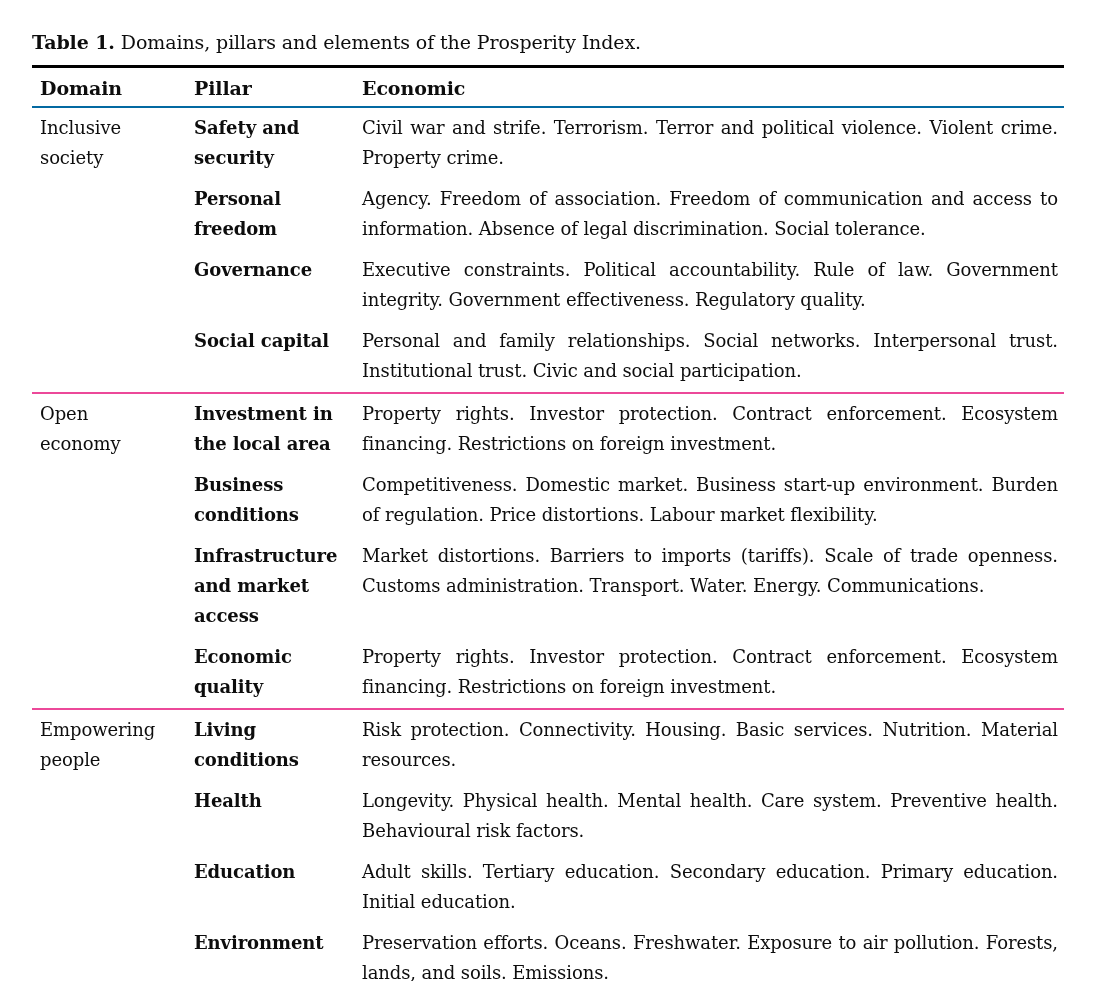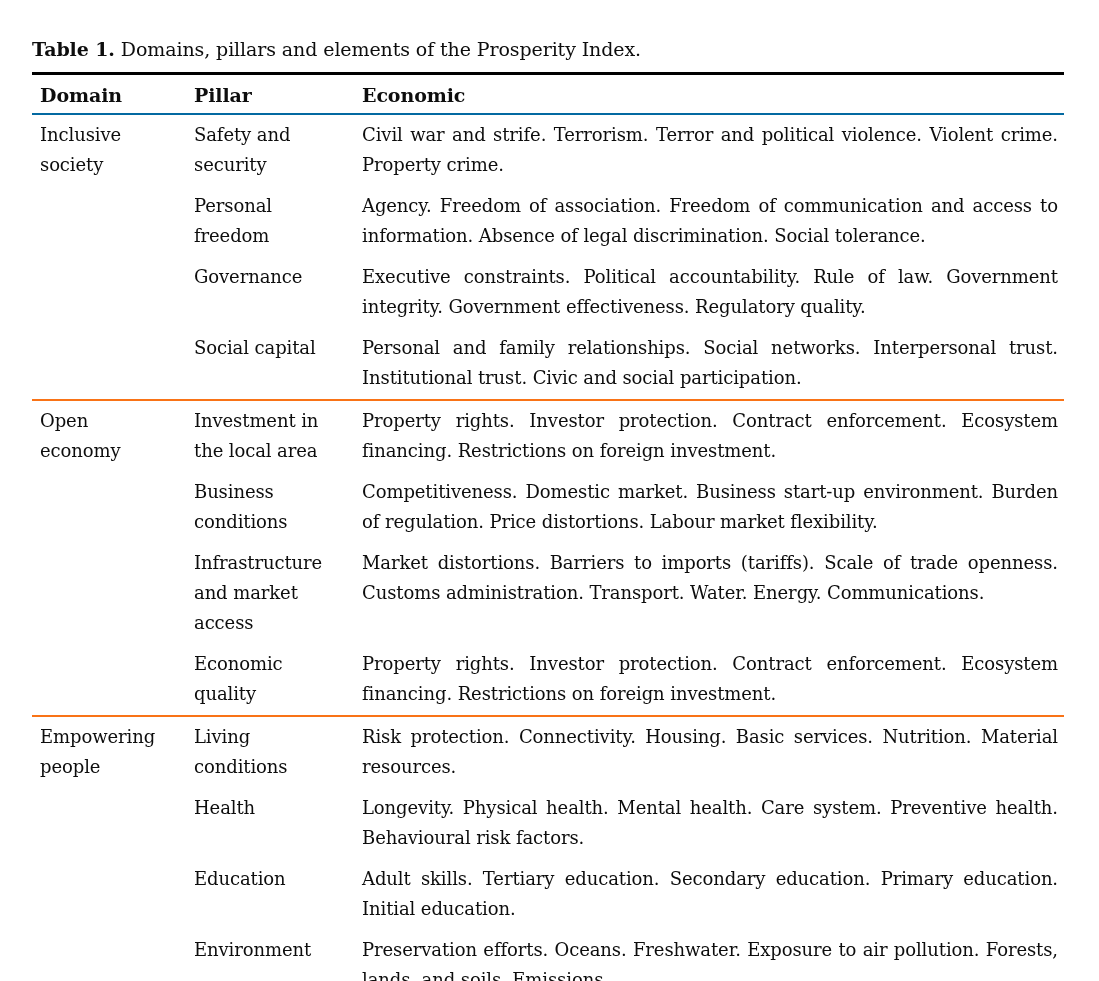--- a/index.html
+++ b/index.html
@@ -17,40 +17,40 @@
   .page {
     width: 1099px;
     height: 981px;
     box-sizing: border-box;
     padding: 22px 34px 0 32px;
     background: #ffffff;
   }
   .caption {
     font-size: 19px;
     line-height: 28px;
-    margin: 13px 0 9px 0;
+    margin: 6px 0 9px 0;
     letter-spacing: -0.1px;
   }
   .caption .caption-label {
     font-weight: bold;
   }
   table.prosperity {
     border-collapse: collapse;
     table-layout: fixed;
     width: 1032px;
     border-top: 3px solid #000000;
     border-bottom: 3px solid #000000;
     font-size: 18px;
     letter-spacing: -0.1px;
   }
   col.c-domain  { width: 154px; }
   col.c-pillar  { width: 168px; }
   col.c-elem    { width: 710px; }
   thead { border-bottom: 2px solid #0369a1; }
-  tbody.group { border-top: 2px solid #f97316; }
+  tbody.group { border-top: 2px solid #ec4899; }
   th {
     text-align: left;
     font-weight: bold;
     font-size: 19px;
     padding: 8px 4px 6px 8px;
     line-height: 24px;
   }
   td {
     vertical-align: top;
     padding: 5px 4px 6px 8px;
@@ -60,20 +60,21 @@
     text-align: justify;
     padding-right: 6px;
   }
   .wrap-domain {
     display: inline-block;
     max-width: 112px;
   }
   .wrap-pillar {
     display: inline-block;
     max-width: 140px;
+    font-weight: bold;
   }
 </style>
 </head>
 <body>
 
 <div class="page">
 
   <p class="caption"><span class="caption-label">Table 1.</span><span> Domains, pillars and elements of the Prosperity Index.</span></p>
 
   <table class="prosperity">

